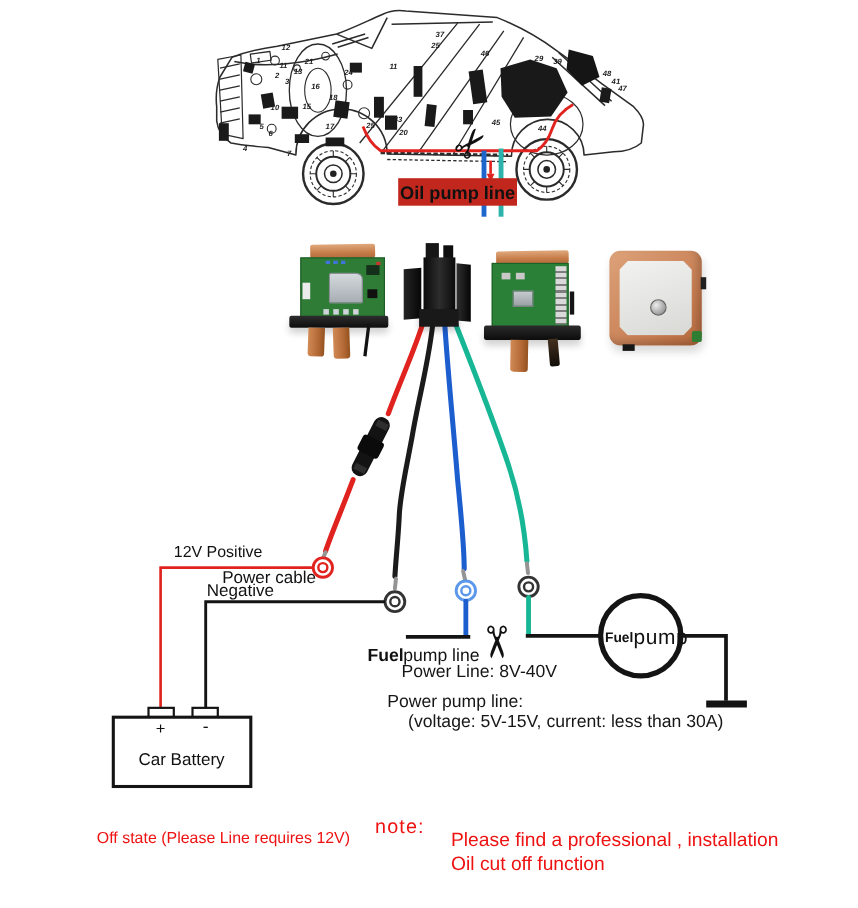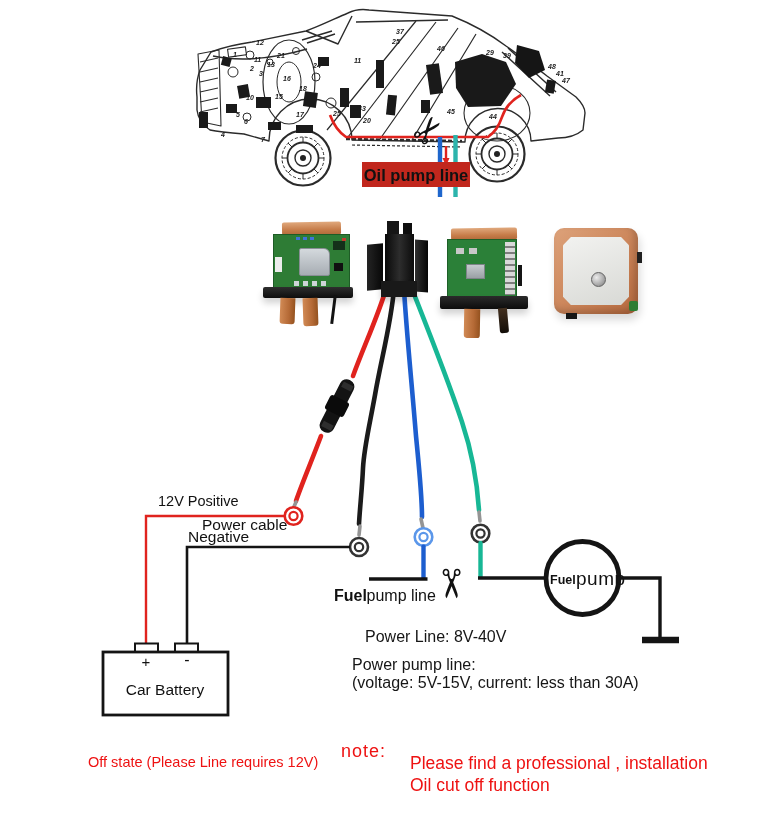--- a/index.html
+++ b/index.html
@@ -51,24 +51,24 @@
   #devD { left:550px; top:226px; width:92px; height:94px; }
   .devD-body { left:4px; top:2px; width:84px; height:86px; background:linear-gradient(135deg,#dda27a,#c67c50 70%,#b5693e); border-radius:10px; box-shadow:inset -4px -4px 7px rgba(0,0,0,.18), 2px 6px 8px rgba(0,0,0,.15); }
   .devD-cer { left:13px; top:11px; width:66px; height:68px; background:linear-gradient(160deg,#f2f2f0,#d8d9d5); clip-path:polygon(12% 0,88% 0,100% 12%,100% 88%,88% 100%,12% 100%,0 88%,0 12%); }
   .devD-dot { left:41px; top:46px; width:13px; height:13px; border-radius:50%; background:radial-gradient(circle at 35% 35%,#ececec,#7c7c7c); border:1px solid #636363; }
   .devD-tab1 { left:87px; top:26px; width:5px; height:11px; background:#202020; }
   .devD-tab2 { left:16px; top:87px; width:11px; height:6px; background:#161616; }
   .devD-grn { left:79px; top:75px; width:9px; height:10px; background:#2e7d32; border-radius:2px; }
 
   
   .txt { position:absolute; z-index:3; }
-  #specs { left:352px; top:628px; color:#161616; font-size:16px; }
+  #specs { left:352px; top:602px; color:#161616; font-size:16px; }
   #specs p { margin:0; }
   #specs .s1 { margin:0 0 10px 13px; }
-  #specs .s3 { margin-left:0; }
+  #specs .s3 { margin-left:19px; }
   .red { color:#ee1212; }
   #off { left:88px; top:754px; font-size:14.5px; }
   #noteLbl { left:341px; top:741px; font-size:18px; letter-spacing:1px; }
   #noteBody { left:410px; top:752px; font-size:17.5px; line-height:22px; }
 </style>
 </head>
 <body>
 
 <div class="stage">
 

